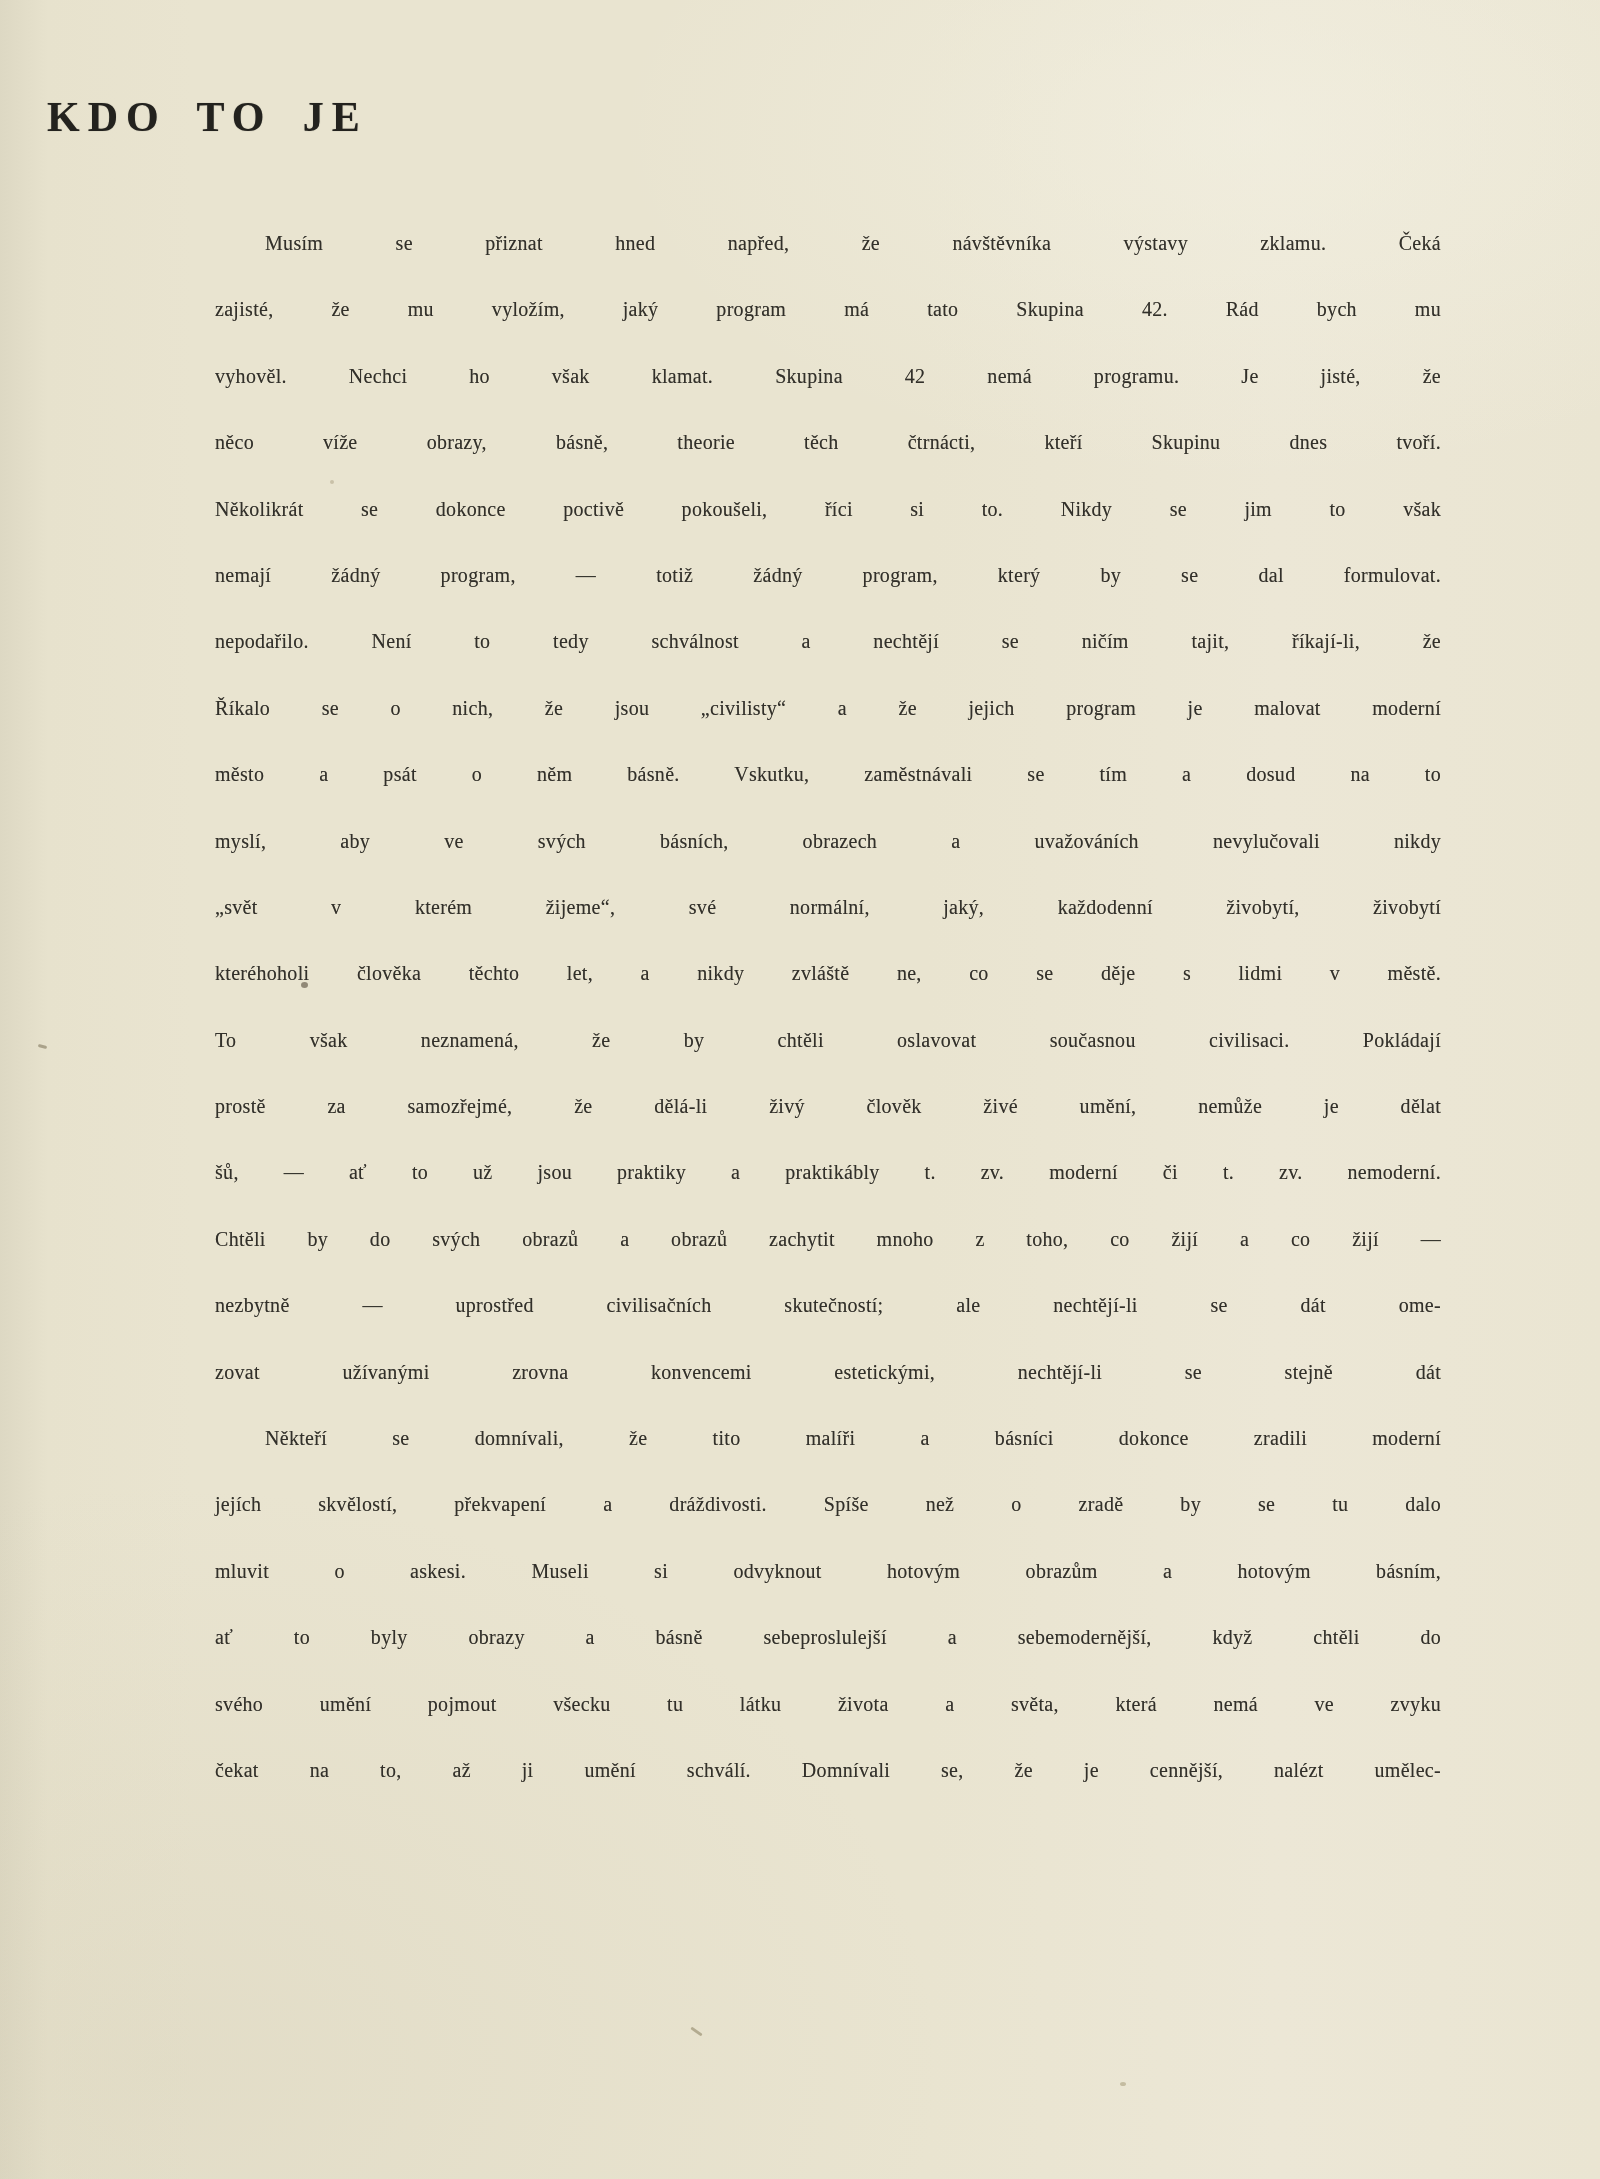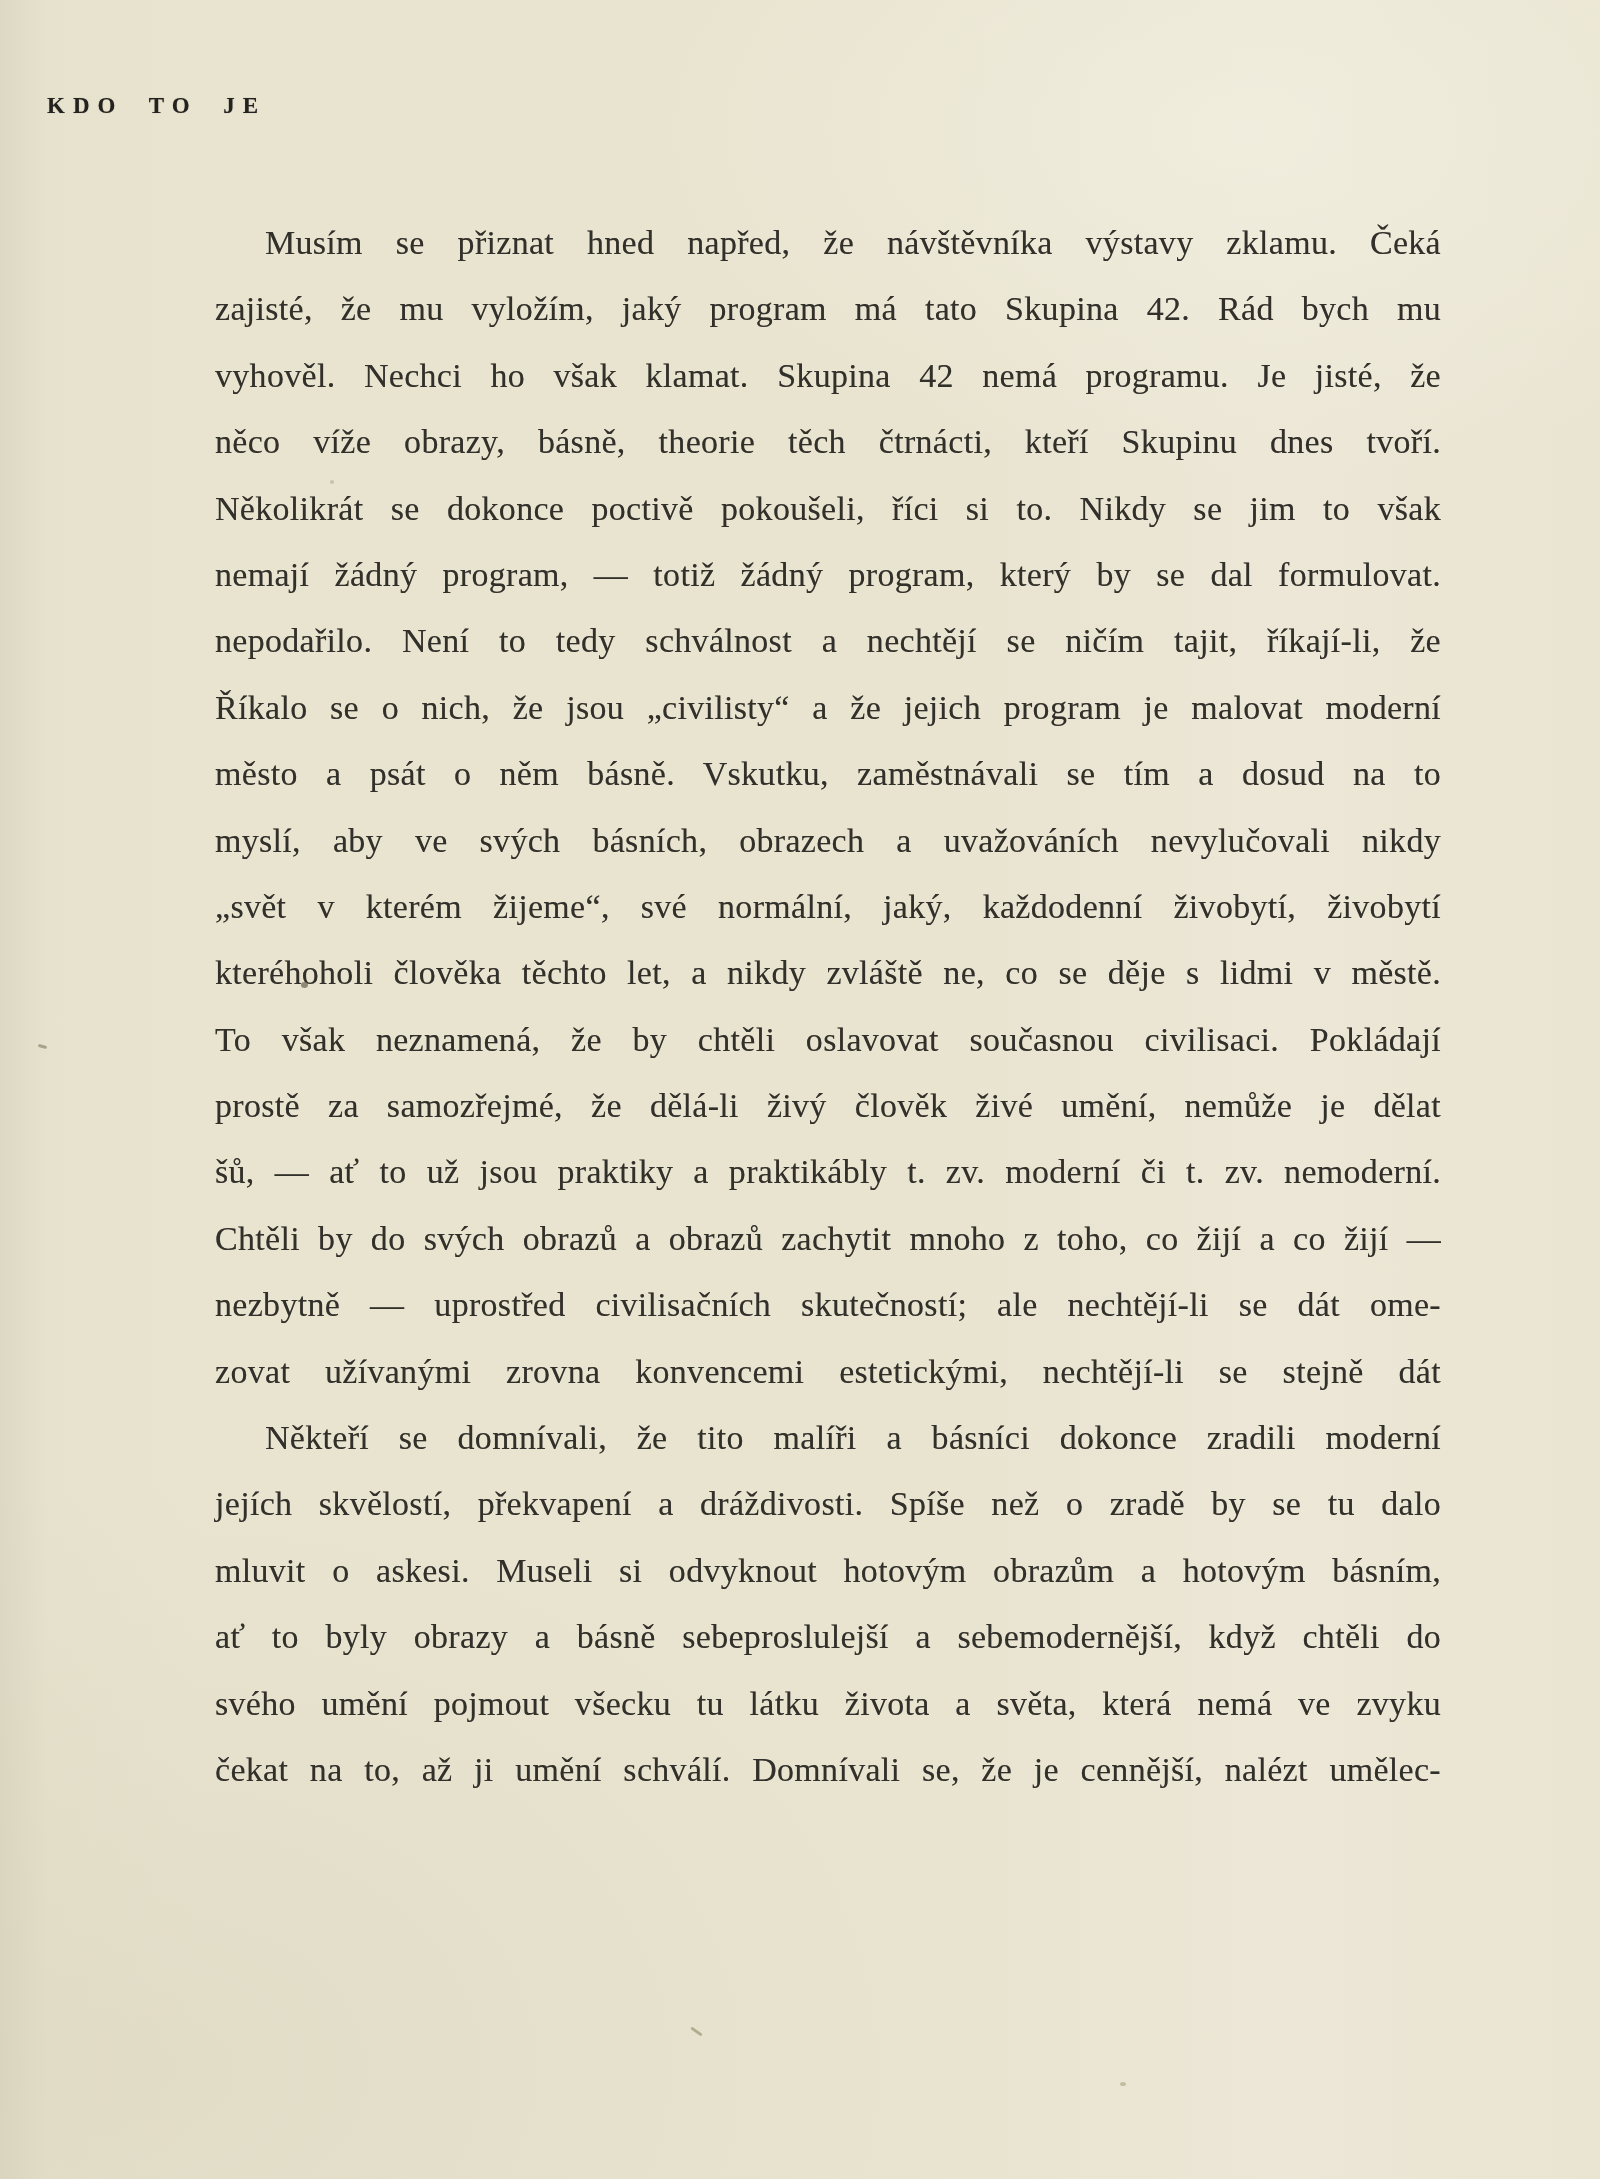--- a/index.html
+++ b/index.html
@@ -11,34 +11,34 @@
     background-image:
       radial-gradient(ellipse 900px 500px at 78% 6%, rgba(244,242,228,.55), rgba(244,242,228,0) 70%),
       radial-gradient(ellipse 1200px 900px at 10% 95%, rgba(205,198,172,.25), rgba(205,198,172,0) 65%),
       linear-gradient(90deg,#ddd8c3 0%,#e7e2cd 3%,#e9e4d0 12%,#e9e4d0 58%,#ece7d6 80%,#eae5d2 100%);
     font-family:"Liberation Serif","DejaVu Serif",serif;
   }
   .page{position:absolute;inset:0;}
   .heading{
     position:absolute;
     left:47px;top:93px;
-    font-size:23px;
+    font-size:42px;
     font-weight:bold;
     letter-spacing:8px;
     word-spacing:12px;
     color:#23221e;
     text-shadow:0 0 1px rgba(35,34,30,.35);
   }
   .textblock{
     position:absolute;
     left:215px;
     top:210px;
     width:1226px;
     color:#32302a;
-    font-size:34px;
+    font-size:20px;
     letter-spacing:.3px;
     word-spacing:2px;
     text-shadow:0 0 .6px rgba(50,48,42,.4);
   }
   .line{
     height:66.4px;
     line-height:66.4px;
     text-align:justify;
     text-align-last:justify;
     white-space:nowrap; 

